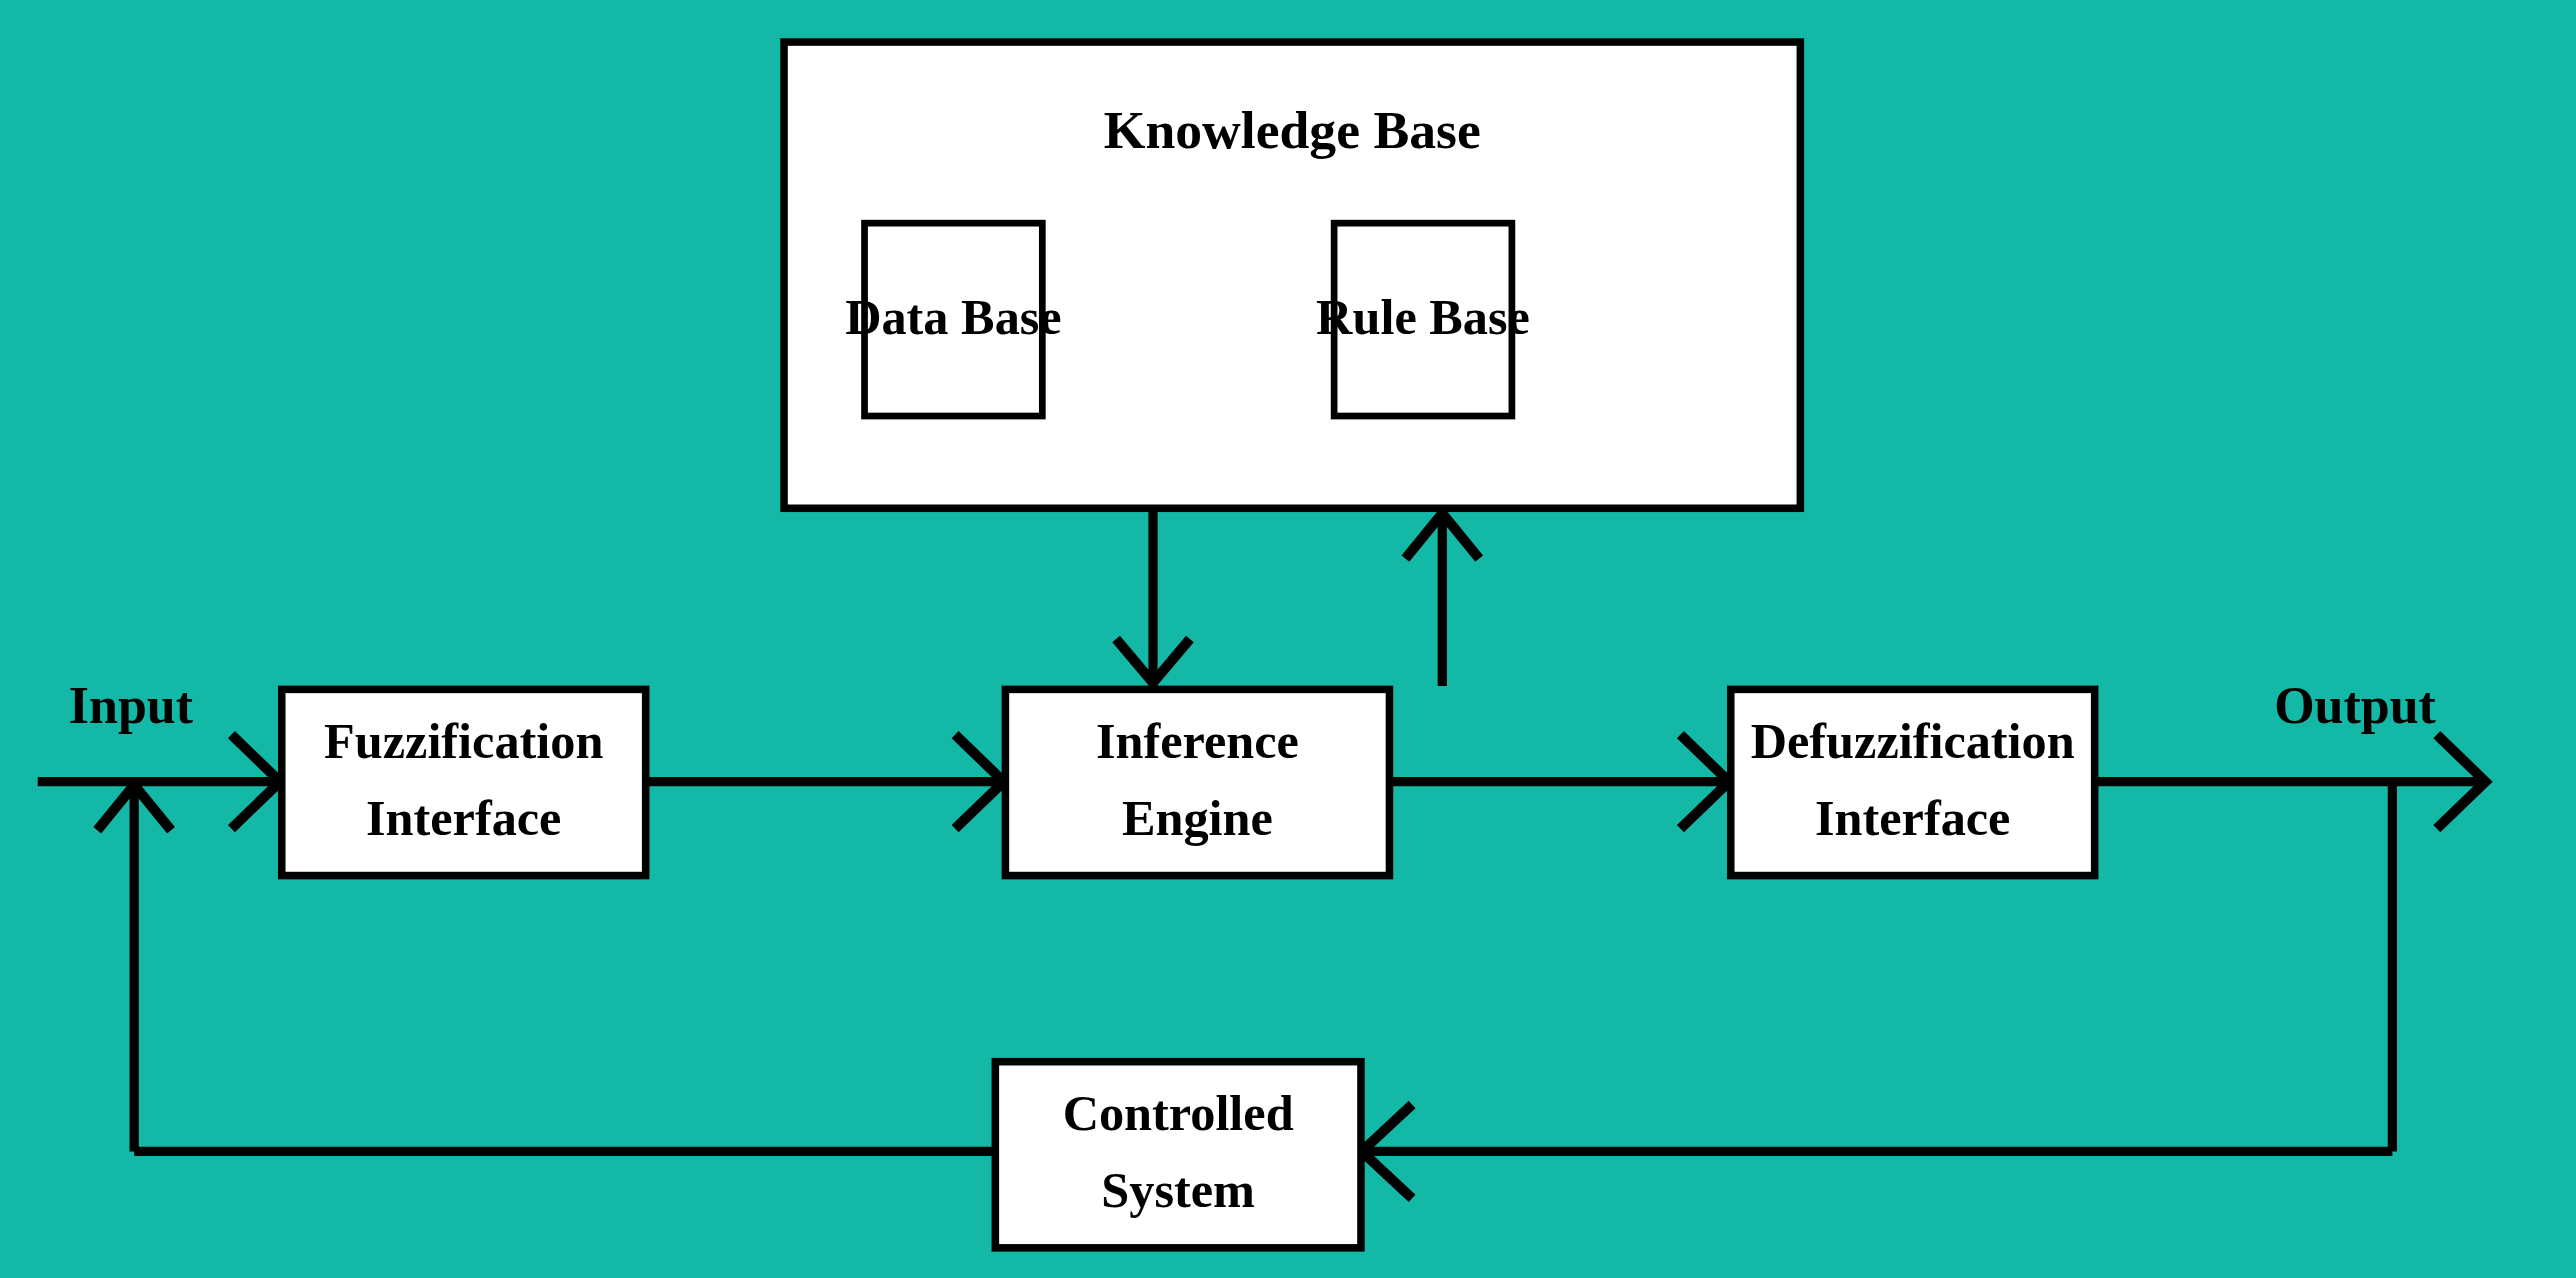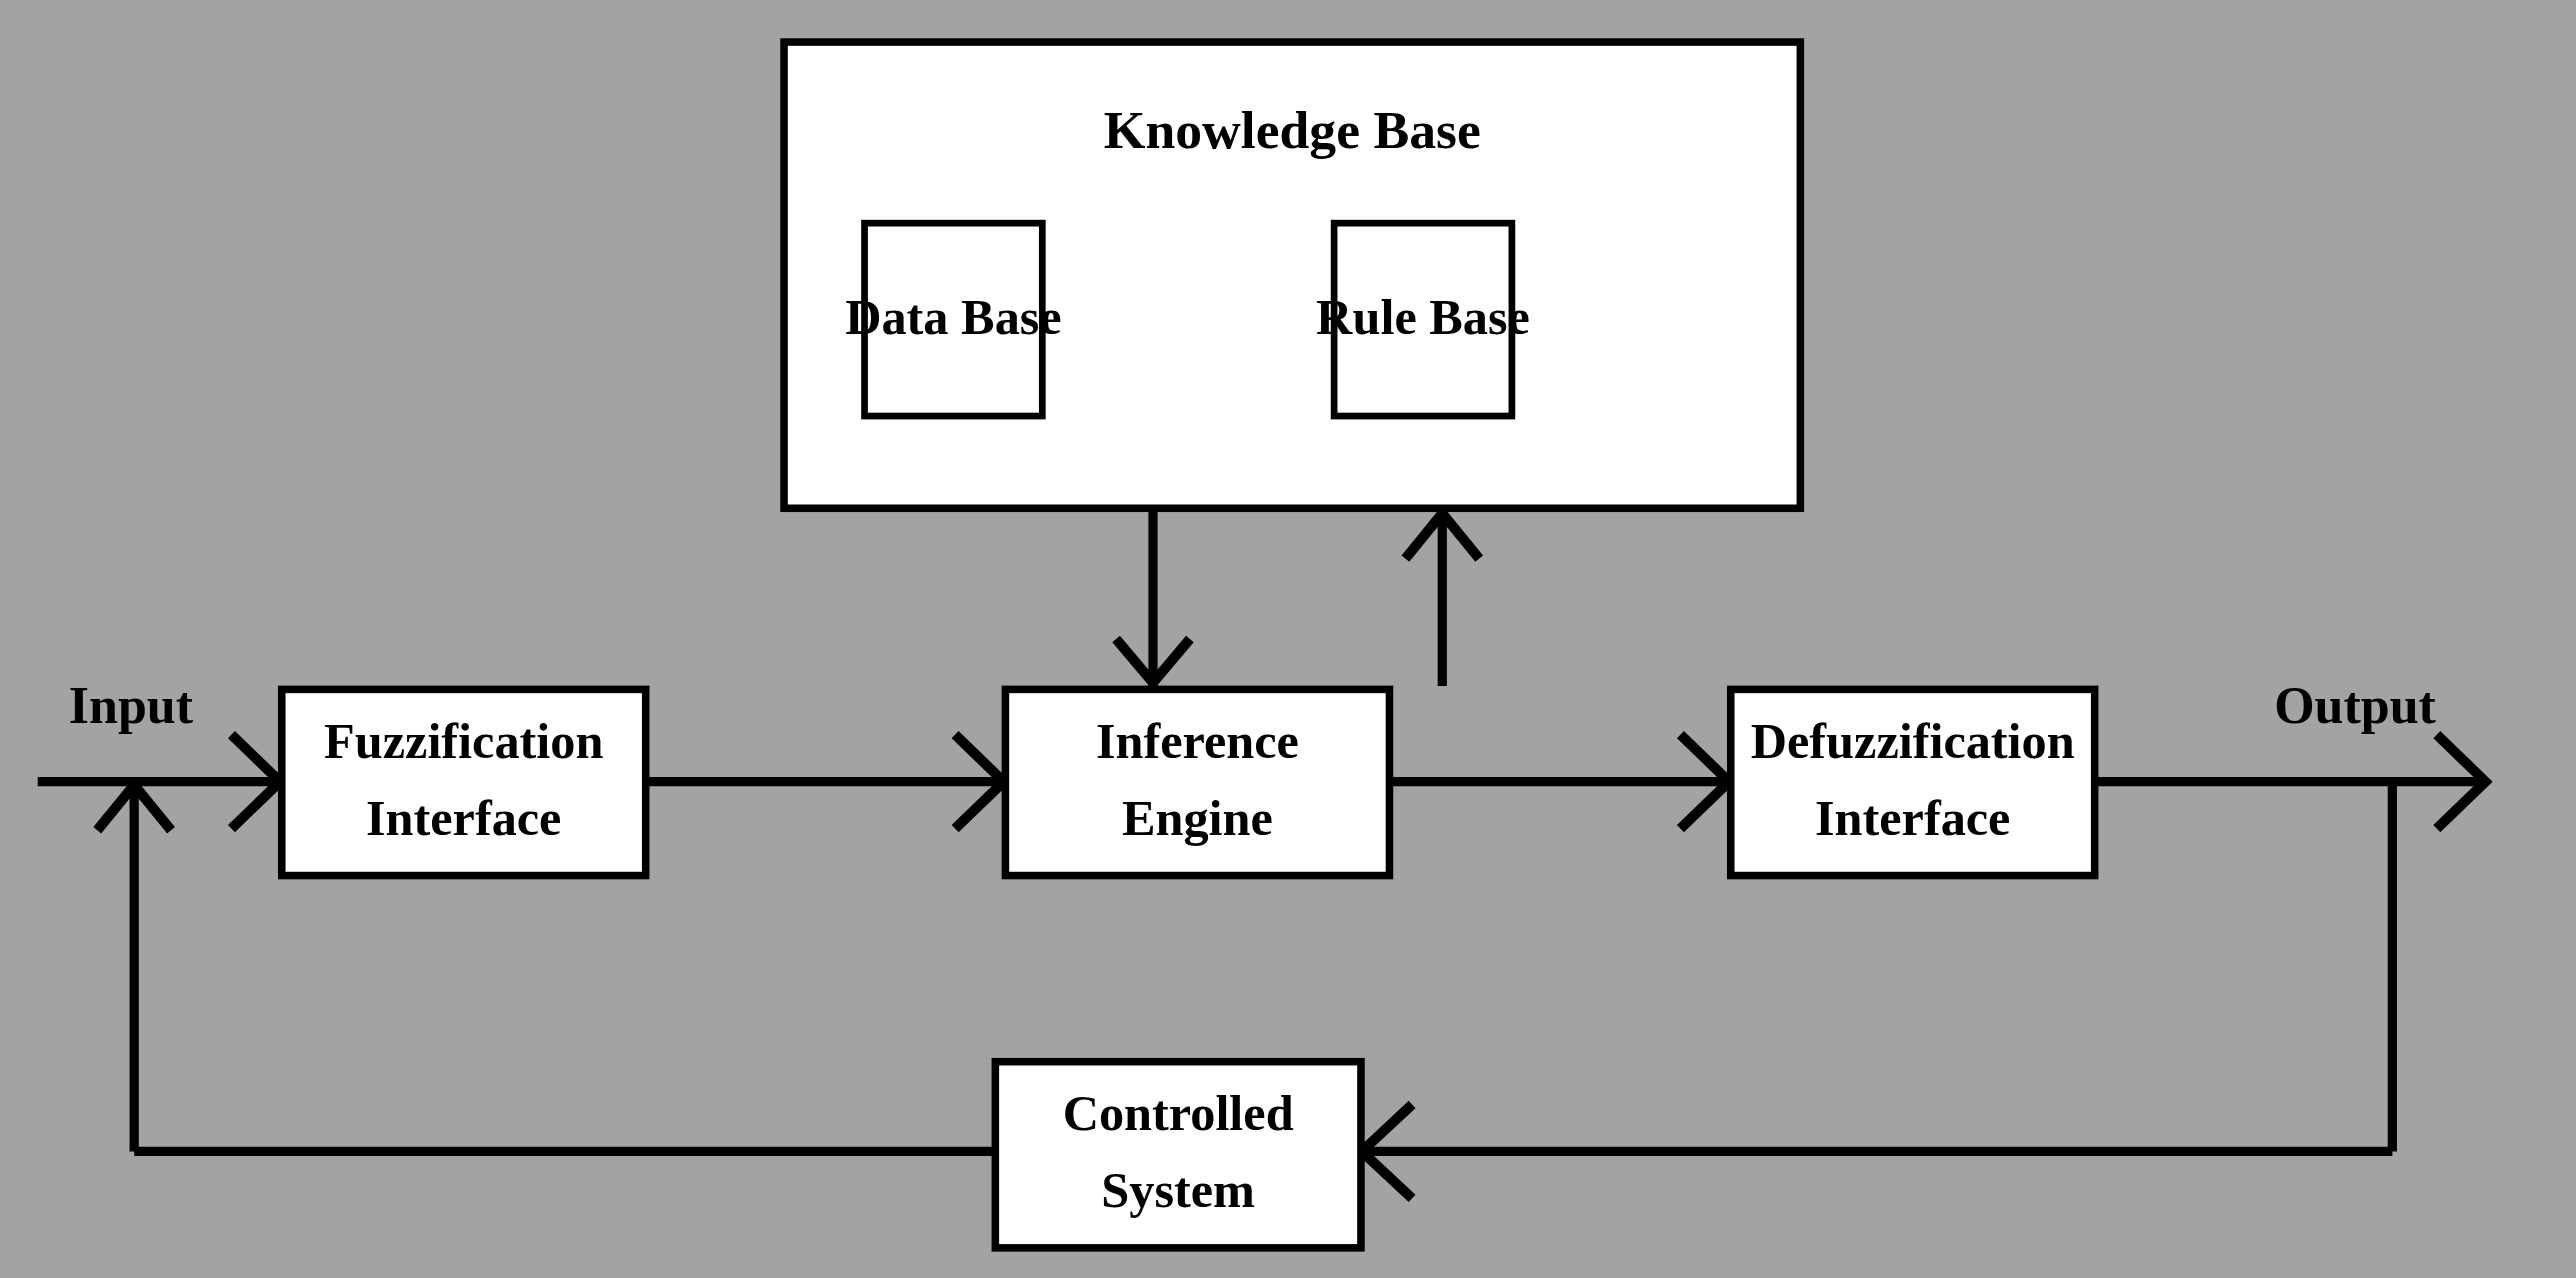--- a/index.html
+++ b/index.html
@@ -11,21 +11,21 @@
   body {
     width: 2576px;
     height: 1279px;
     overflow: hidden;
     font-family: "Liberation Serif", "DejaVu Serif", serif;
   }
   #diagram-root {
     position: relative;
     width: 2576px;
     height: 1279px;
-    background: #a3a3a3;
+    background: #14b8a6;
   }
   svg#block-diagram {
     display: block;
     width: 2576px;
     height: 1279px;
   }
   .box-outline {
     fill: #ffffff;
     stroke: #000000;
     stroke-width: 9;

